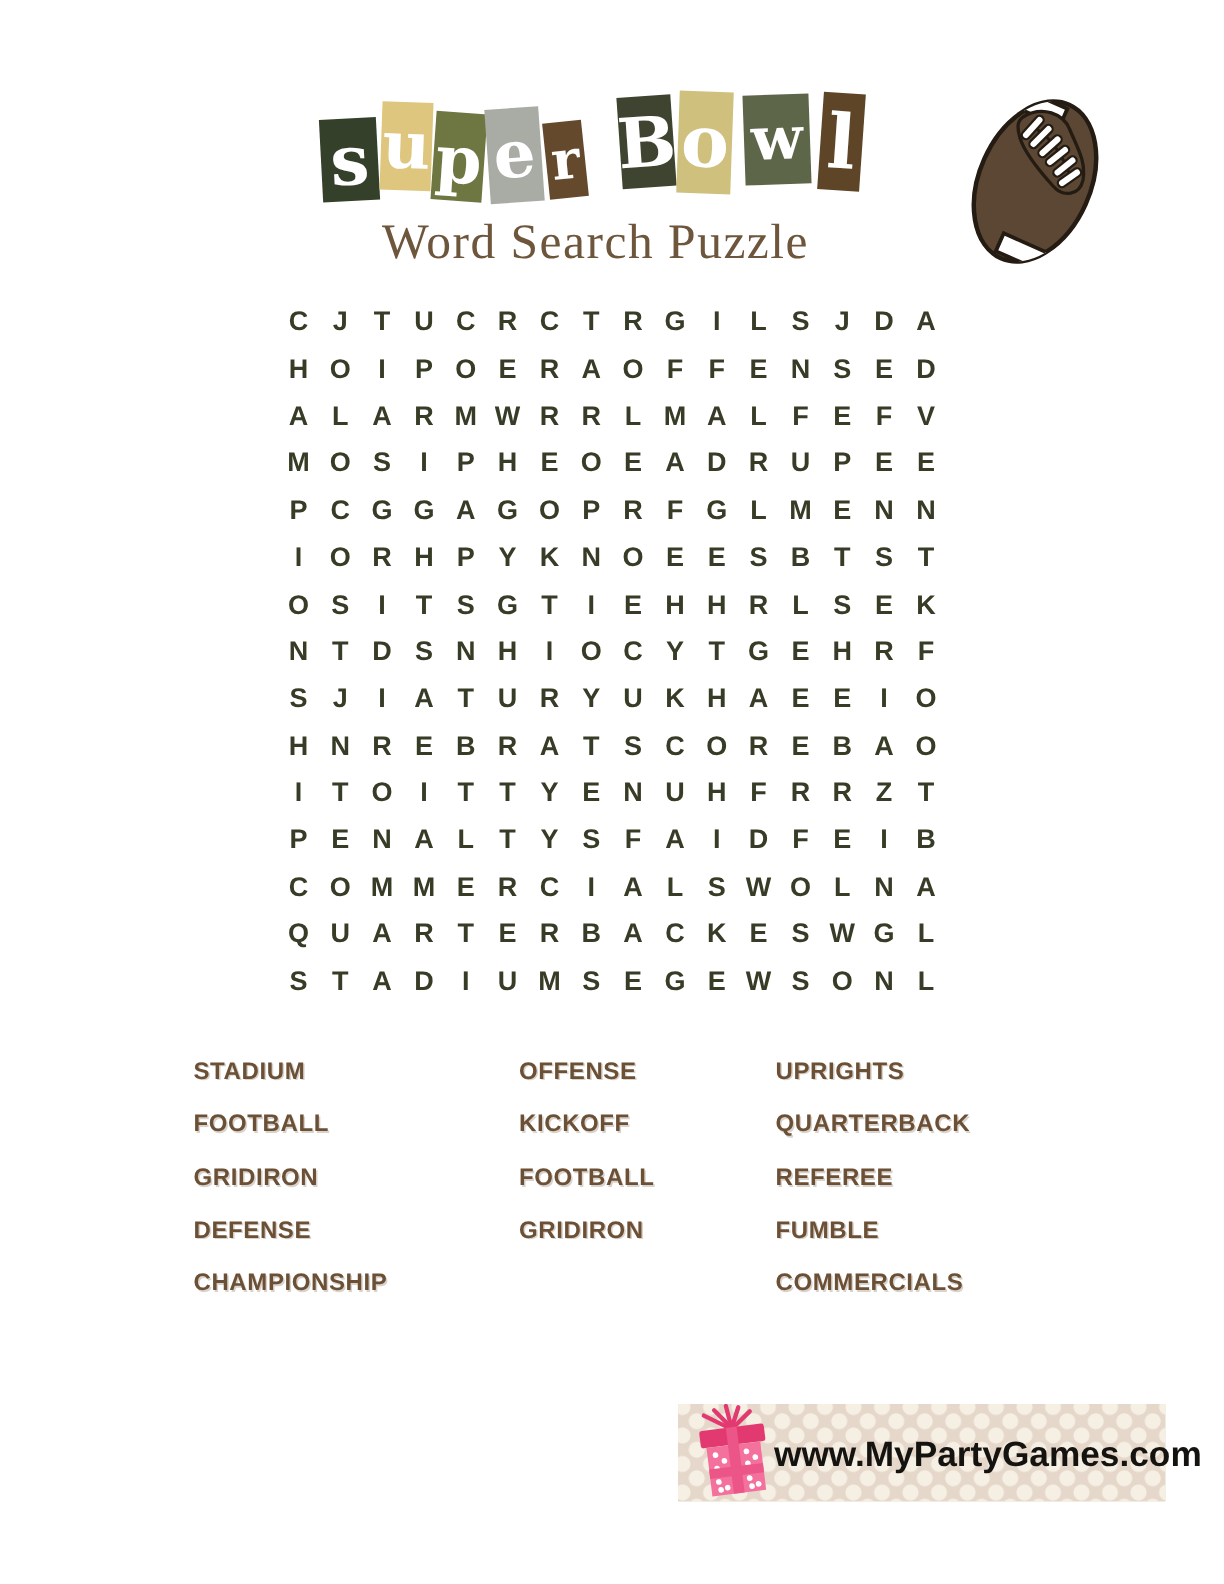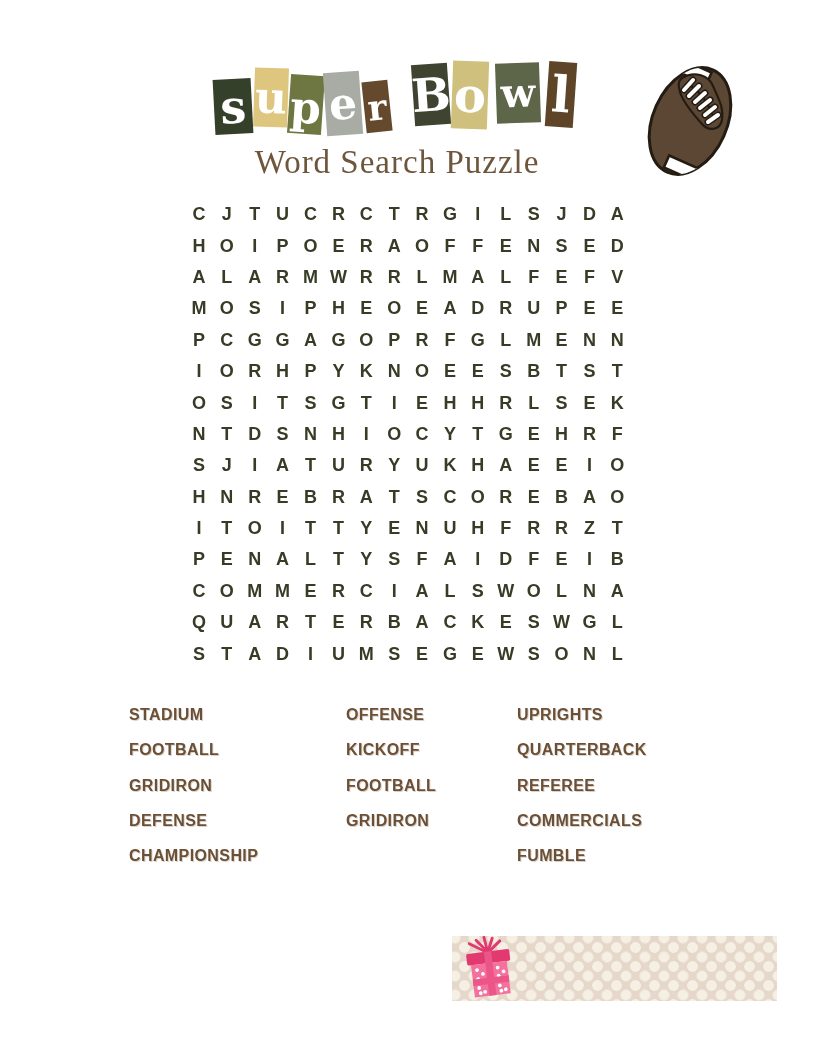--- a/index.html
+++ b/index.html
@@ -434,22 +434,22 @@
   <div class="word-col word-col-1">
       <div class="word-item">OFFENSE</div>
       <div class="word-item">KICKOFF</div>
       <div class="word-item">FOOTBALL</div>
       <div class="word-item">GRIDIRON</div>
     </div>
   <div class="word-col word-col-2">
       <div class="word-item">UPRIGHTS</div>
       <div class="word-item">QUARTERBACK</div>
       <div class="word-item">REFEREE</div>
+      <div class="word-item">FUMBLE</div>
       <div class="word-item">COMMERCIALS</div>
-      <div class="word-item">FUMBLE</div>
     </div>
 
   <div class="footer-banner">
     <svg class="gift" viewBox="0 0 70 72">
       <g transform="rotate(-7 35 40)">
 
         <g class="g-dark" stroke="#e23a70" stroke-width="3.2" stroke-linecap="round">
           <line x1="33" y1="17" x2="16" y2="6"></line>
           <line x1="34" y1="16" x2="24" y2="3"></line>
           <line x1="35" y1="16" x2="33" y2="1"></line>
@@ -473,15 +473,16 @@
             <circle cx="22" cy="62" r="2.1"></circle>
           <circle cx="44" cy="56" r="2.1"></circle>
             <circle cx="50" cy="61" r="2.1"></circle>
             <circle cx="45" cy="62" r="2.1"></circle>
         </g>
 
         <rect class="g-mid" x="31" y="17" width="8" height="49" fill="#ec5587"></rect>
         <rect class="g-mid" x="15" y="46" width="40" height="7" fill="#ec5587"></rect>
       </g>
     </svg>
+    <span class="footer-url">www.MyPartyGames.com</span>
   </div>
 
 </div>
 
 </body></html>

